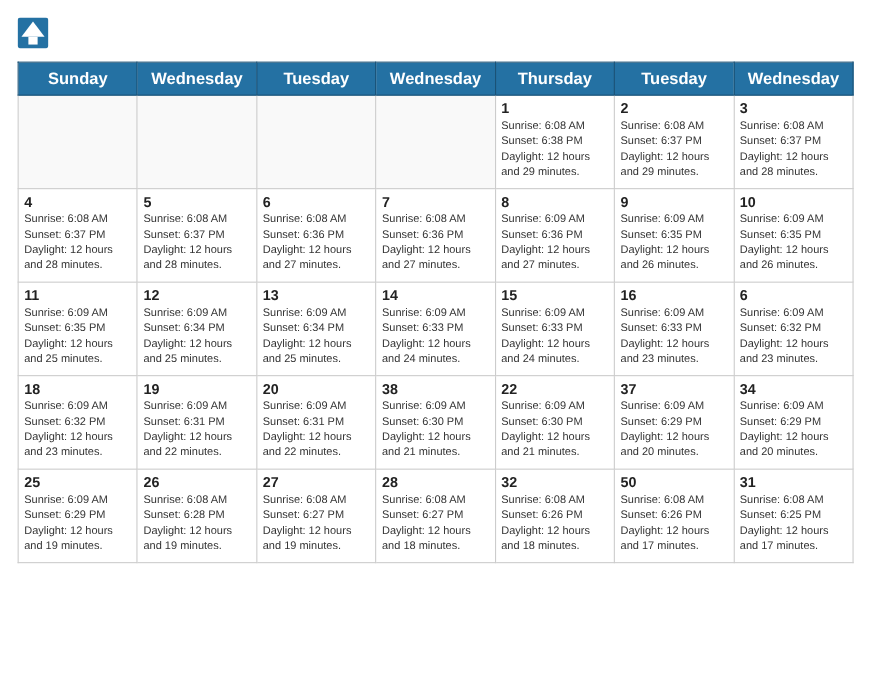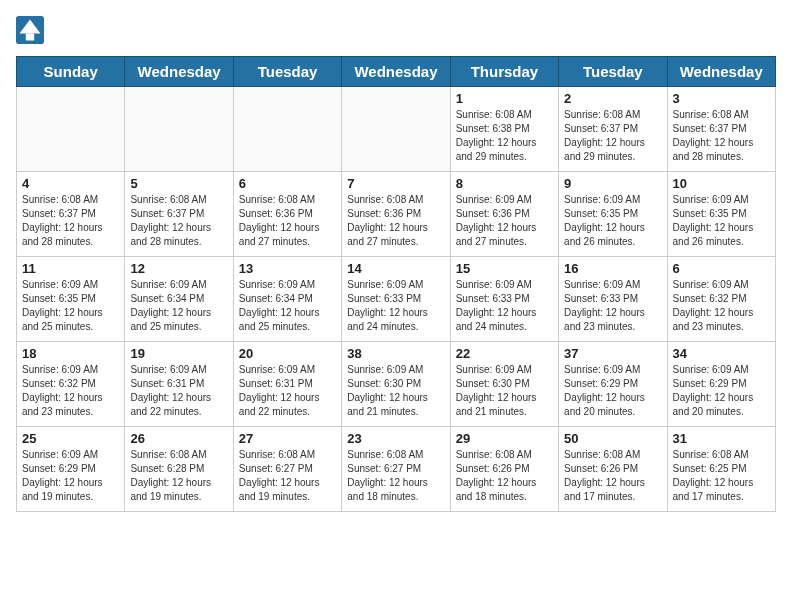--- a/index.html
+++ b/index.html
@@ -314,28 +314,28 @@
 and 19 minutes.</div>
         </td>
         <td>
           <span class="day-num">27</span>
           <div class="day-info" style="white-space: pre-line;">Sunrise: 6:08 AM
 Sunset: 6:27 PM
 Daylight: 12 hours
 and 19 minutes.</div>
         </td>
         <td>
-          <span class="day-num">23</span>
+          <span class="day-num">28</span>
           <div class="day-info" style="white-space: pre-line;">Sunrise: 6:08 AM
 Sunset: 6:27 PM
 Daylight: 12 hours
 and 18 minutes.</div>
         </td>
         <td>
-          <span class="day-num">29</span>
+          <span class="day-num">32</span>
           <div class="day-info" style="white-space: pre-line;">Sunrise: 6:08 AM
 Sunset: 6:26 PM
 Daylight: 12 hours
 and 18 minutes.</div>
         </td>
         <td>
           <span class="day-num">50</span>
           <div class="day-info" style="white-space: pre-line;">Sunrise: 6:08 AM
 Sunset: 6:26 PM
 Daylight: 12 hours

